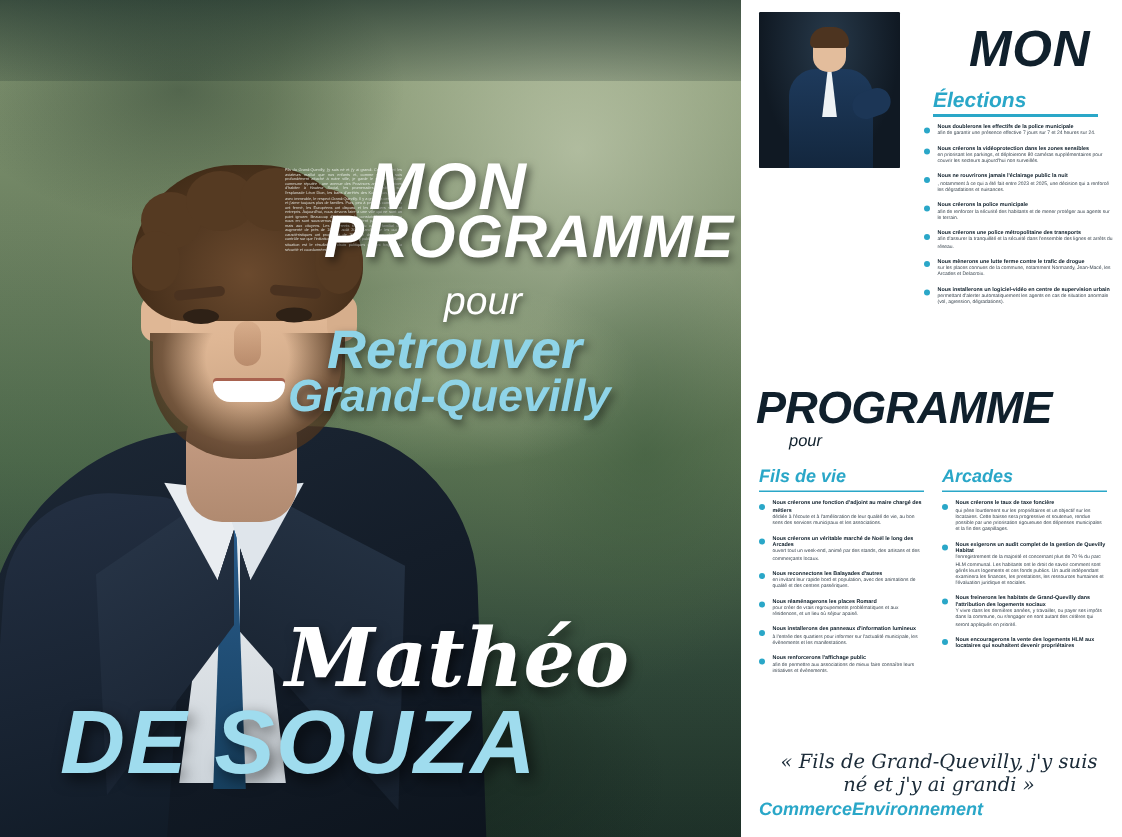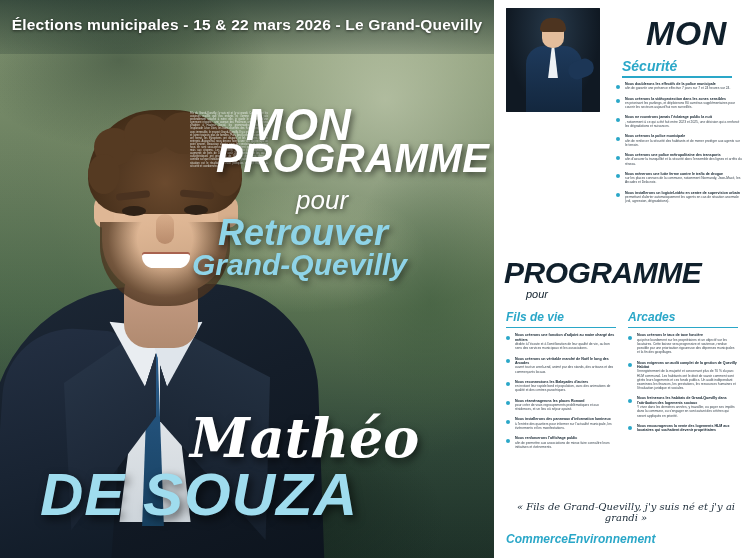--- a/index.html
+++ b/index.html
@@ -209,35 +209,34 @@
   .pb-sub-ville{
     position:absolute;left:74px;top:40px;font-size:14px;font-style:italic;font-weight:bold;color:#2aa7c8;
   }
   .col{position:absolute;width:110px;}
   .col-left{left:12px;top:64px;}
   .col-right{left:134px;top:64px;}
   .col-h{font-size:12px;font-weight:bold;font-style:italic;color:#2aa7c8;margin:0 0 3px 0;}
   .col-rule{height:1.4px;background:#2aa7c8;margin-bottom:5px;}
   .handwritten{
     position:absolute;left:18px;top:255px;width:228px;
-    font-family:"DejaVu Serif", serif;font-style:italic;font-size:10px;color:#1b2b38;
+    font-family:"DejaVu Serif", serif;font-style:italic;font-size:13px;color:#1b2b38;
     text-align:center;
   }
   .foot-row{position:absolute;left:12px;top:286px;width:232px;display:flex;}
   .foot-h{font-size:12px;font-weight:bold;font-style:italic;color:#2aa7c8;}
 </style>
 </head>
 <body>
 
 <div class="page">
 
   <div class="poster">
     <div class="poster-blur"></div>
     <div class="poster-top-bar"></div>
-    <div class="poster-header">Élections municipales - 15 &amp; 22 mars 2026 - Le Grand-Quevilly</div>
 
     <div class="person">
       <div class="suit"></div>
       <div class="suit-left"></div>
       <div class="shirt"></div>
       <div class="tie"></div>
       <div class="lapel-l"></div>
       <div class="lapel-r"></div>
       <div class="collar-l"></div>
       <div class="collar-r"></div>
@@ -276,21 +275,21 @@
   <div class="panel-top">
     <div class="photo-card">
       <div class="pc-bg"></div>
       <div class="pc-body"></div>
       <div class="pc-shirt"></div>
       <div class="pc-arm"></div>
       <div class="pc-head"></div>
       <div class="pc-hair"></div>
     </div>
     <div class="mon-big">MON</div>
-    <div class="sec-title">Sécurité</div>
+    <div class="sec-title">Élections</div>
     <div class="sec-underline"></div>
     <div class="items-top" id="top-items">
         <div class="item">
           <span class="lead">Nous doublerons les effectifs de la police municipale</span>
           <span class="body">afin de garantir une présence effective 7 jours sur 7 et 24 heures sur 24.</span>
         </div>
         <div class="item">
           <span class="lead">Nous créerons la vidéoprotection dans les zones sensibles</span>
           <span class="body">en priorisant les parkings, et déploierons 80 caméras supplémentaires pour couvrir les secteurs aujourd'hui non surveillés.</span>
         </div>

